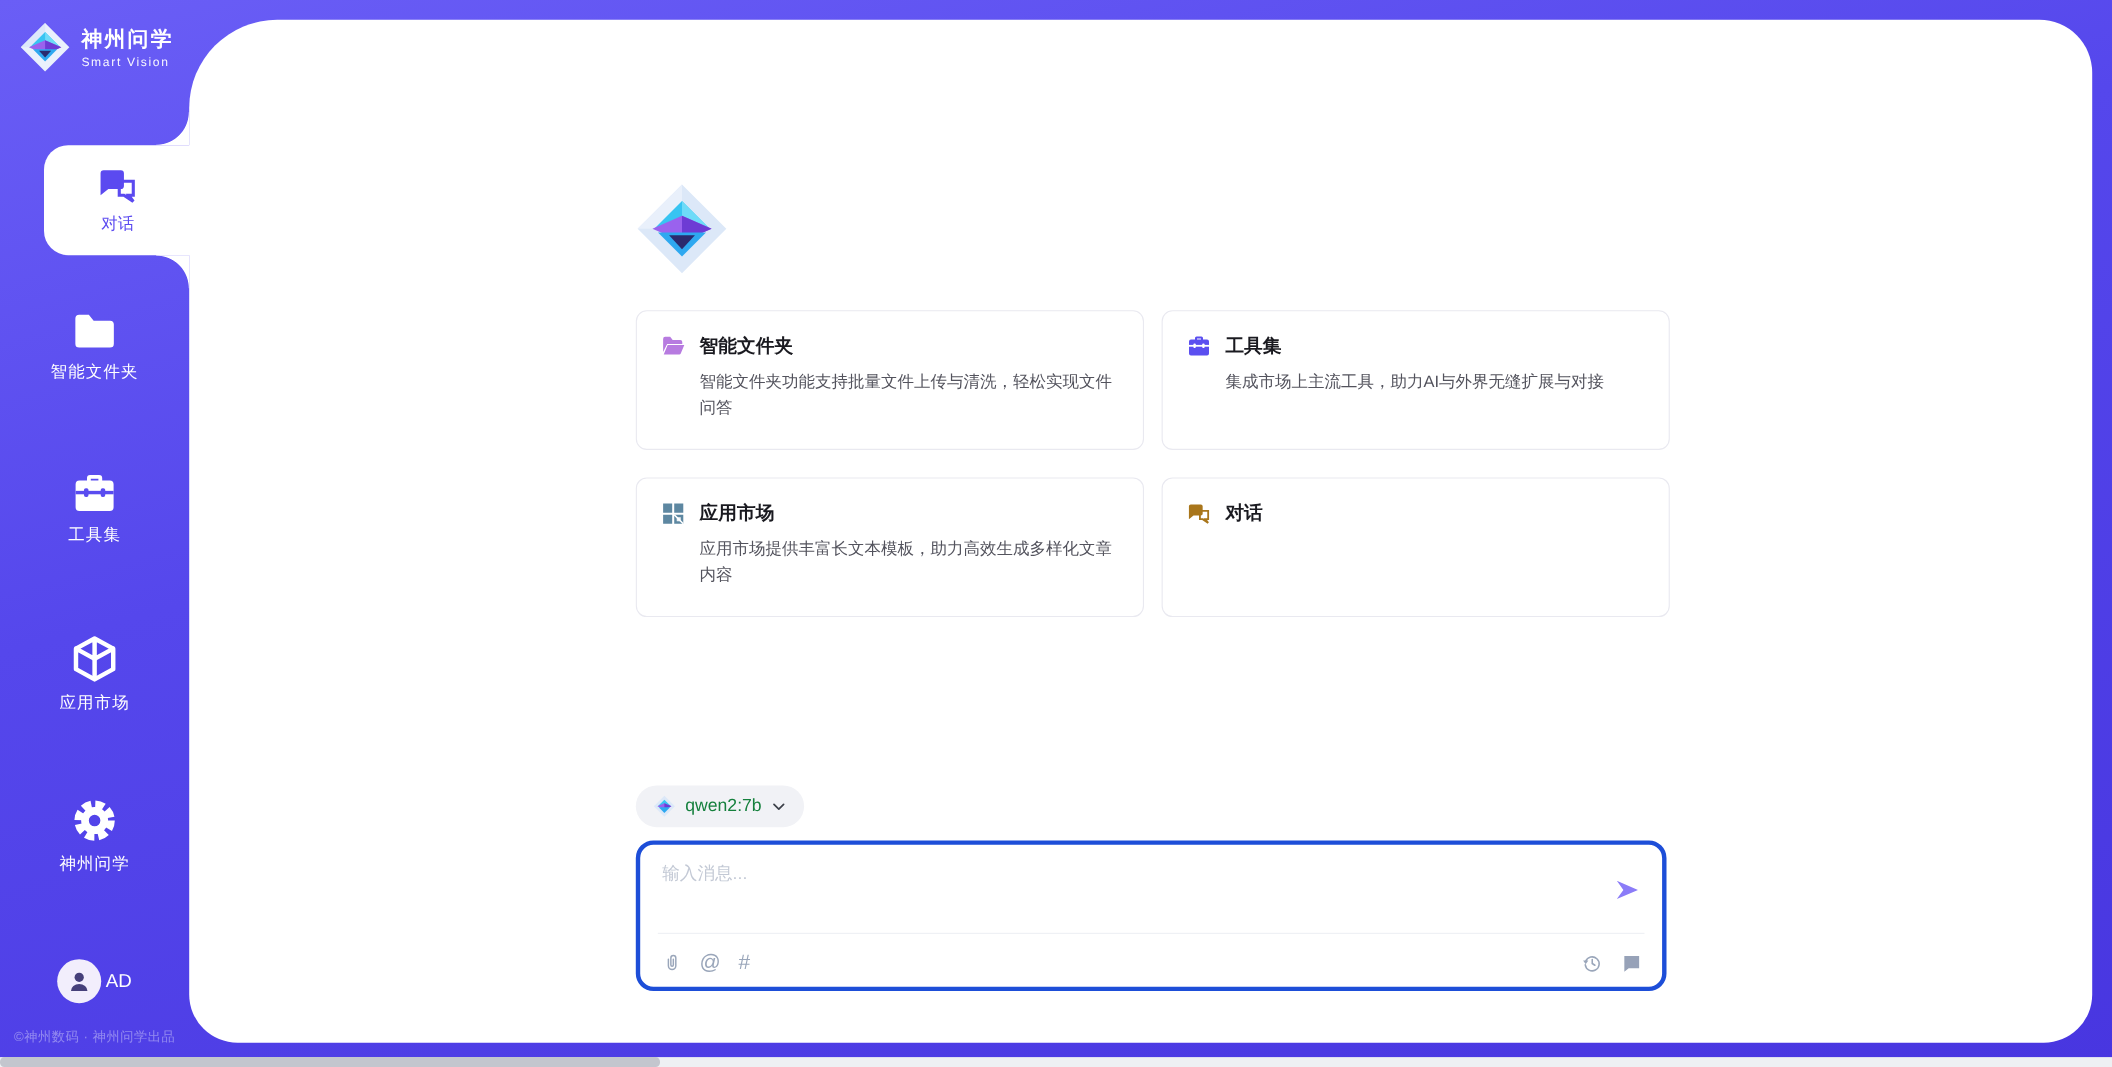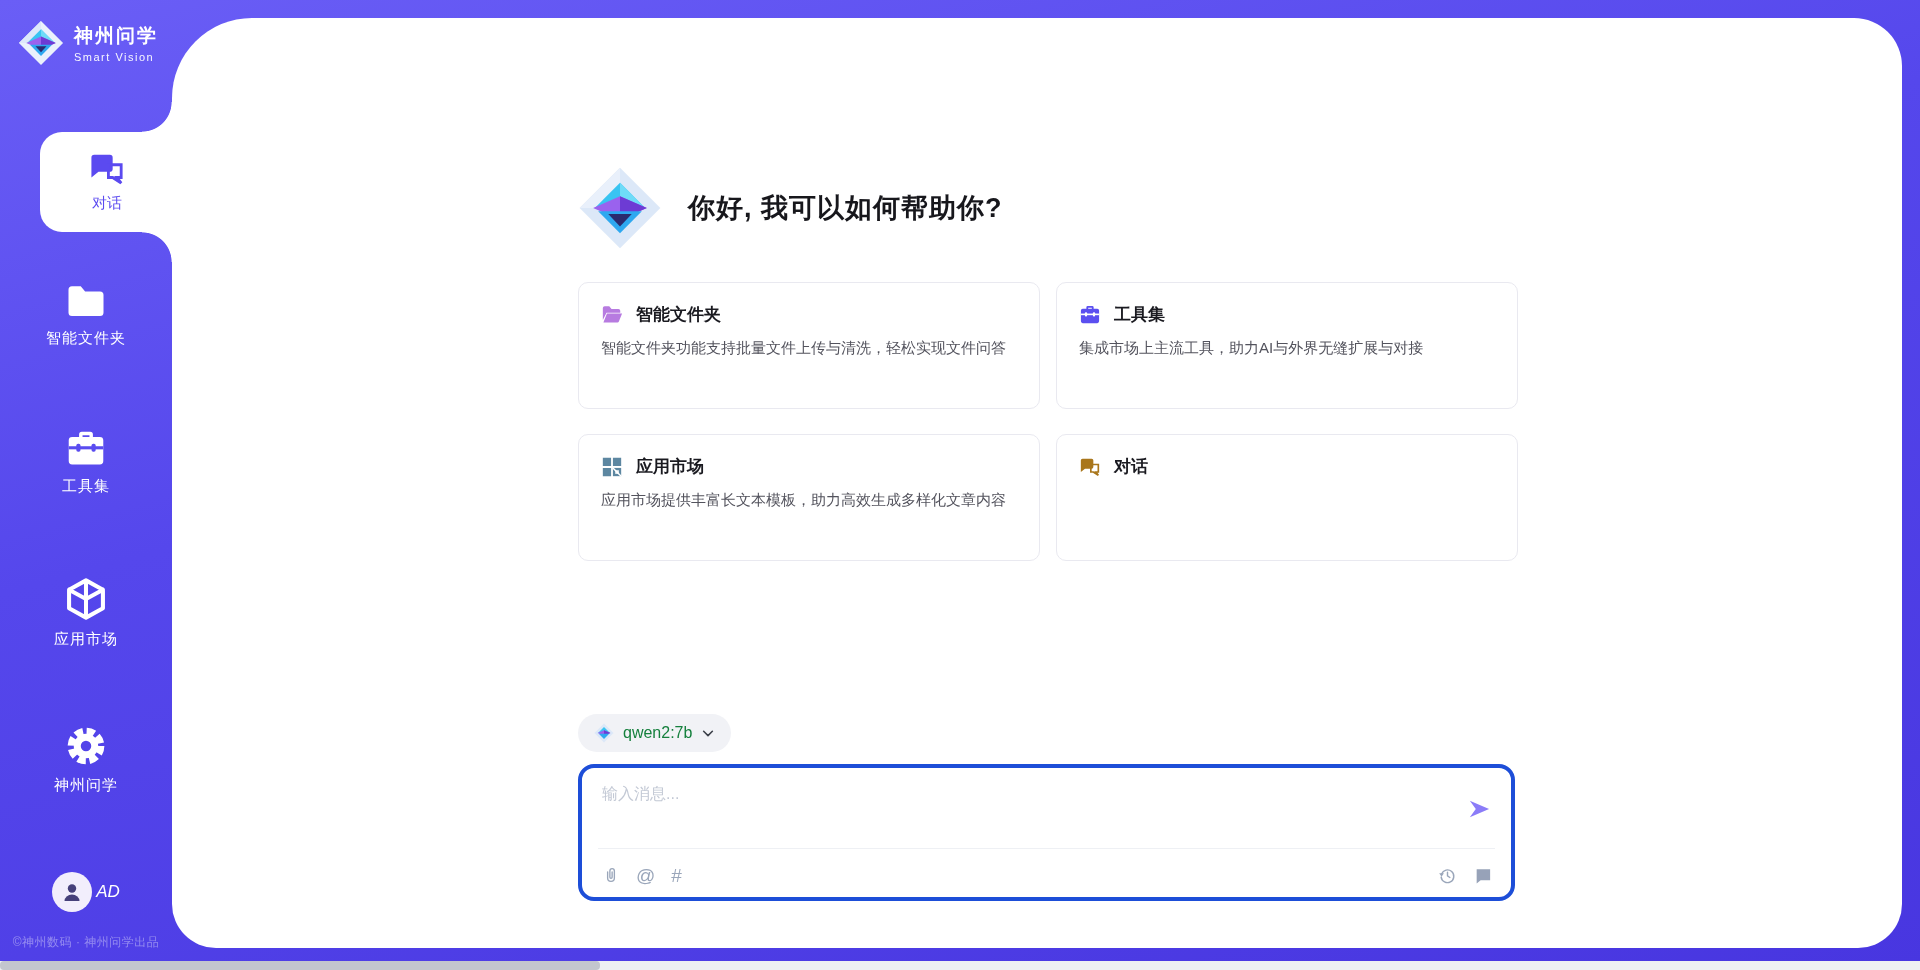--- a/index.html
+++ b/index.html
@@ -17,36 +17,36 @@
   .nav-item{position:absolute;left:0;width:172px;display:flex;flex-direction:column;align-items:center;gap:9px;
     color:#fff;font-size:15px;cursor:pointer;}
   .nav-item .lbl{letter-spacing:1px;}
   
   .tab-active{position:absolute;left:40px;top:132px;width:134px;height:100px;background:#fff;
     border-radius:22px 0 0 22px;display:flex;flex-direction:column;align-items:center;justify-content:center;
     gap:8px;color:#5b4af0;font-size:15px;cursor:pointer;}
   .fillet{position:absolute;width:30px;height:30px;left:142px;}
   .fillet.top{top:102px;background:radial-gradient(circle 30px at 0 0,transparent 29.2px,#fff 30px);}
   .fillet.bot{top:232px;background:radial-gradient(circle 30px at 0 100%,transparent 29.2px,#fff 30px);}
-  .user-row{position:absolute;left:0;top:872px;width:172px;display:flex;align-items:center;justify-content:center;gap:4px;color:#fff;font-size:17px;cursor:pointer;font-style:italic;}
+  .user-row{position:absolute;left:0;top:872px;width:172px;display:flex;align-items:center;justify-content:center;gap:4px;color:#fff;font-size:17px;cursor:pointer;}
   .avatar{width:40px;height:40px;border-radius:50%;background:#f2eefc;display:flex;align-items:center;justify-content:center;}
   .copyright{position:absolute;left:0;top:934px;width:172px;text-align:center;font-size:12px;
     color:rgba(255,255,255,.38);white-space:nowrap;letter-spacing:.5px;}
   
   .main-panel{position:absolute;left:172px;top:18px;width:1730px;height:930px;background:#fff;
     border-radius:80px 48px 44px 44px;}
   .content{position:absolute;left:406px;top:0;width:940px;}
   .greeting{margin-top:146px;display:flex;align-items:center;gap:26px;}
   .greeting h1{font-size:27px;font-weight:bold;color:#17171c;margin:0;letter-spacing:1px;}
   .cards{margin-top:30px;display:grid;grid-template-columns:1fr 1fr;gap:25px 16px;}
   .card{height:127px;border:1px solid #e9e9f0;border-radius:10px;background:#fff;padding:20px 22px;
     box-sizing:border-box;cursor:pointer;}
   .card-head{display:flex;align-items:center;gap:13px;}
   .card-title{font-size:17px;font-weight:bold;color:#1a1a20;}
-  .card-desc{margin-top:10px;font-size:15px;line-height:1.55;color:#53535d;}
+  .card-desc{margin-top:10px;margin-left:35px;font-size:15px;line-height:1.55;color:#53535d;}
   .model-pill{margin-top:153px;display:inline-flex;align-items:center;gap:9px;background:#f1f2f6;
     border:none;border-radius:20px;padding:9px 16px;font-size:16px;color:#15803d;cursor:pointer;
     font-family:inherit;}
   .composer{margin-top:12px;width:937px;height:137px;border:4px solid #1d4ed8;border-radius:16px;
     box-sizing:border-box;position:relative;background:#fff;}
   .composer textarea{position:absolute;left:18px;top:14px;width:830px;height:58px;border:none;outline:none;
     resize:none;font-size:16px;font-family:inherit;color:#333;background:transparent;}
   .composer textarea::placeholder{color:#c3c9d5;}
   .send-btn{position:absolute;right:16px;top:26px;background:none;border:none;padding:4px;cursor:pointer;}
   .comp-divider{position:absolute;left:16px;right:16px;top:80px;border-top:1px solid #eef0f4;}
@@ -144,21 +144,20 @@
       <svg width="84" height="88" viewBox="0 0 100 100">
         <polygon points="50,2 98,50 50,98 2,50" fill="#dce8f8"></polygon>
         <polygon points="50,2 2,50 50,50" fill="#e9f0fb"></polygon>
         <polygon points="50,20 80,50 20,50" fill="#38c4f2"></polygon>
         <polygon points="50,20 80,50 50,50" fill="#6edbf8"></polygon>
         <polygon points="50,36 82,50 50,64 18,50" fill="#9a62ee"></polygon>
         <polygon points="50,36 82,50 50,64" fill="#6d3bd4"></polygon>
         <polygon points="24,54 76,54 50,80" fill="#2ea8f0"></polygon>
         <polygon points="36,57 64,57 50,72" fill="#2b2a6e"></polygon>
       </svg>
-      <h1>你好, 我可以如何帮助你?</h1>
     </div>
 
     <div class="cards">
 
       <div class="card">
         <div class="card-head">
           <svg width="22" height="19" viewBox="0 0 24 20">
             <path d="M2 3 a2 2 0 0 1 2-2 h5 l2.5 3 H19 a2 2 0 0 1 2 2 v2 H6 L2 16 z" fill="#b77be0"></path>
             <path d="M6.5 9 H23 l-3.5 8.6 a1.6 1.6 0 0 1 -1.5 1 H2.6 z" fill="#b77be0"></path>
           </svg>

